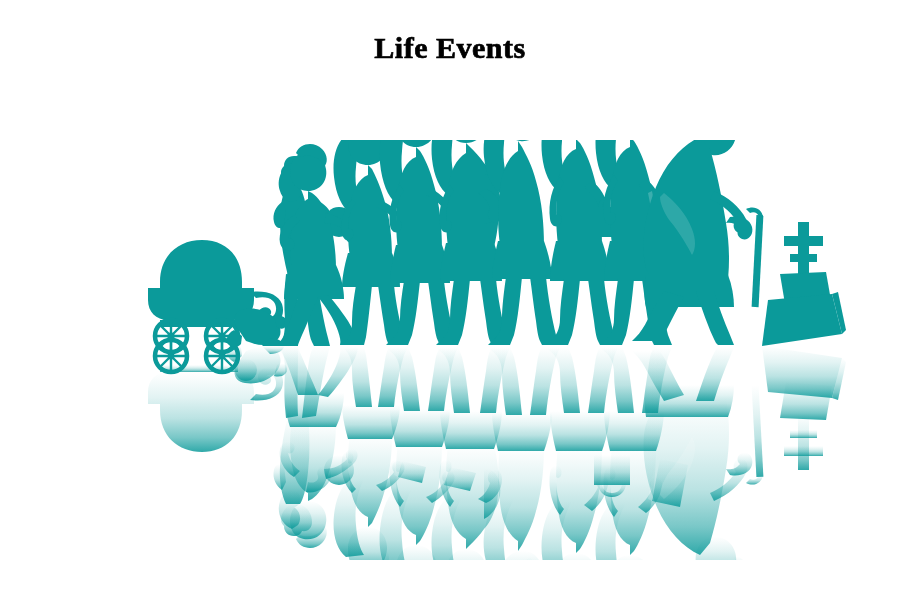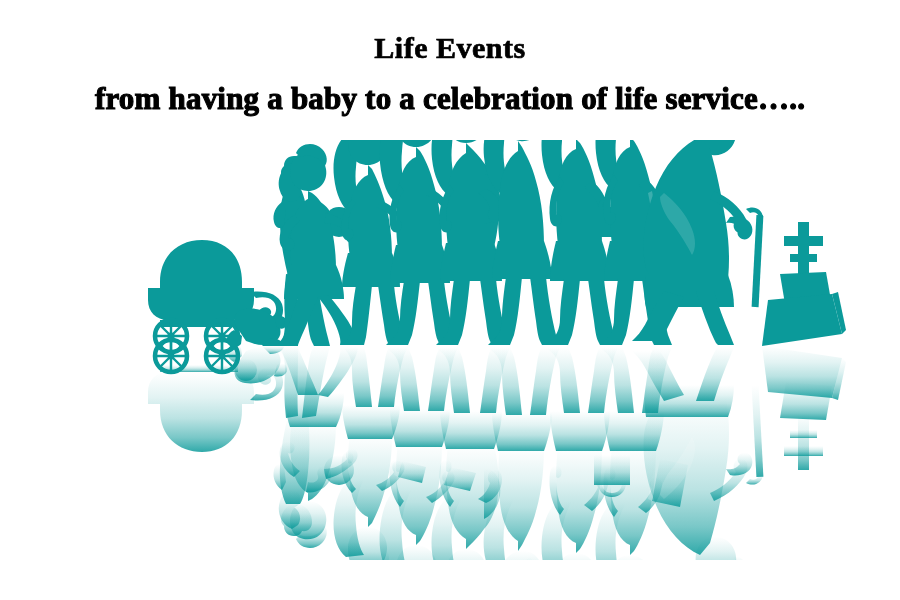--- a/index.html
+++ b/index.html
@@ -61,21 +61,20 @@
     display: block;
   }
 </style>
 </head>
 <body style="background: rgb(255, 255, 255);">
 
 <div id="poster">
 
   <div class="title-block">
     <h1 id="main-title">Life Events</h1>
-    <h2 id="subtitle">from having a baby to a celebration of life service…..</h2>
   </div>
 
   <div id="scene">
     <svg width="900" height="420" viewBox="0 0 900 420" xmlns="http://www.w3.org/2000/svg">
       <defs>
 
         <linearGradient id="reflFade" x1="0" y1="0" x2="0" y2="1">
           <stop offset="0%" stop-color="#0b9a9a" stop-opacity="0.85"></stop>
           <stop offset="18%" stop-color="#0b9a9a" stop-opacity="0.55"></stop>
           <stop offset="42%" stop-color="#0b9a9a" stop-opacity="0.28"></stop>

